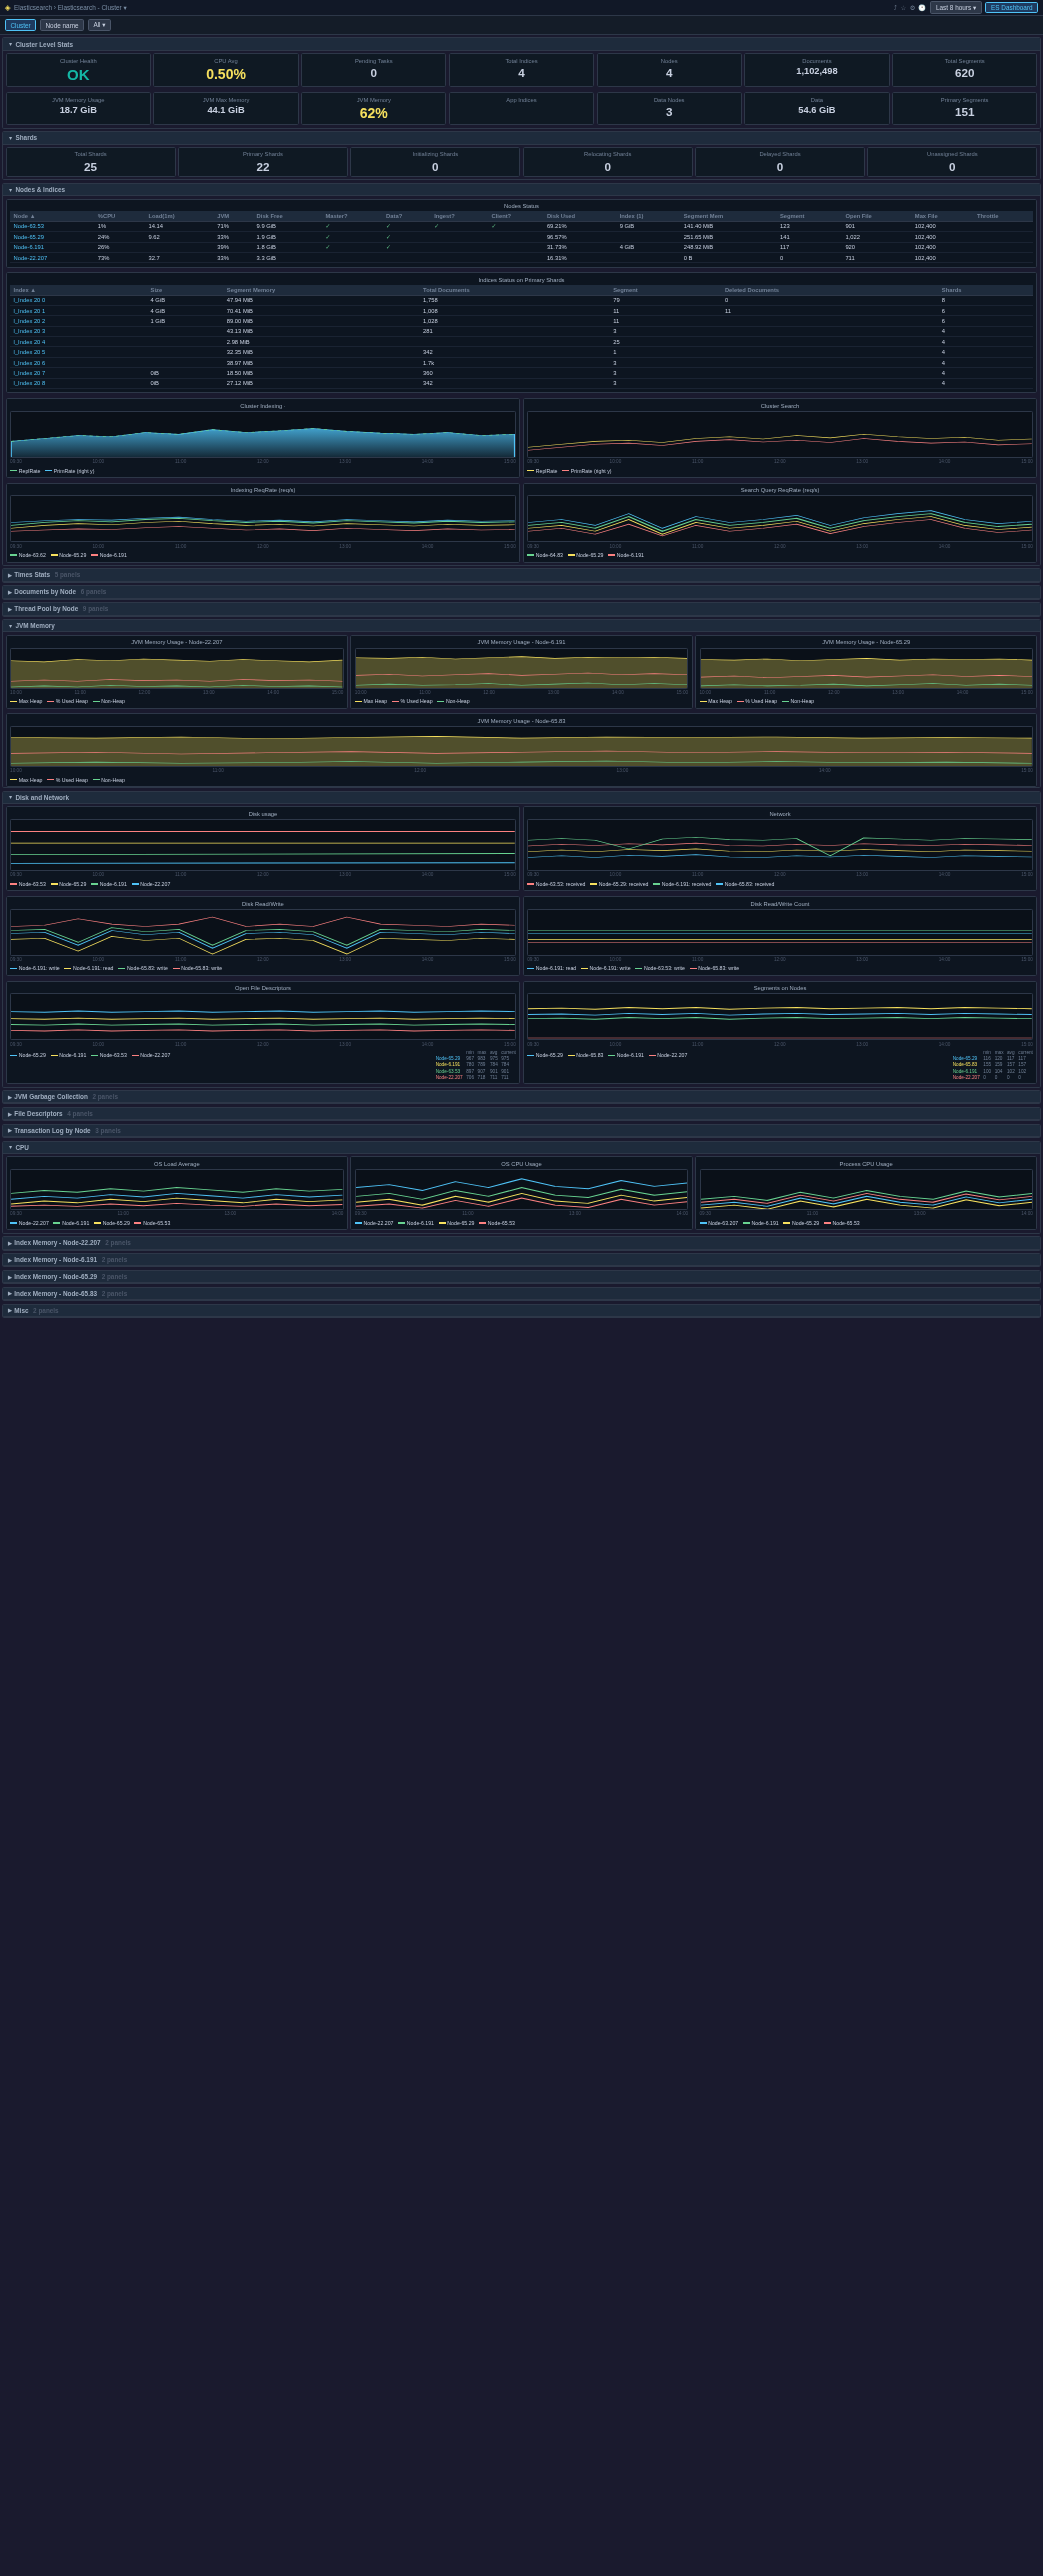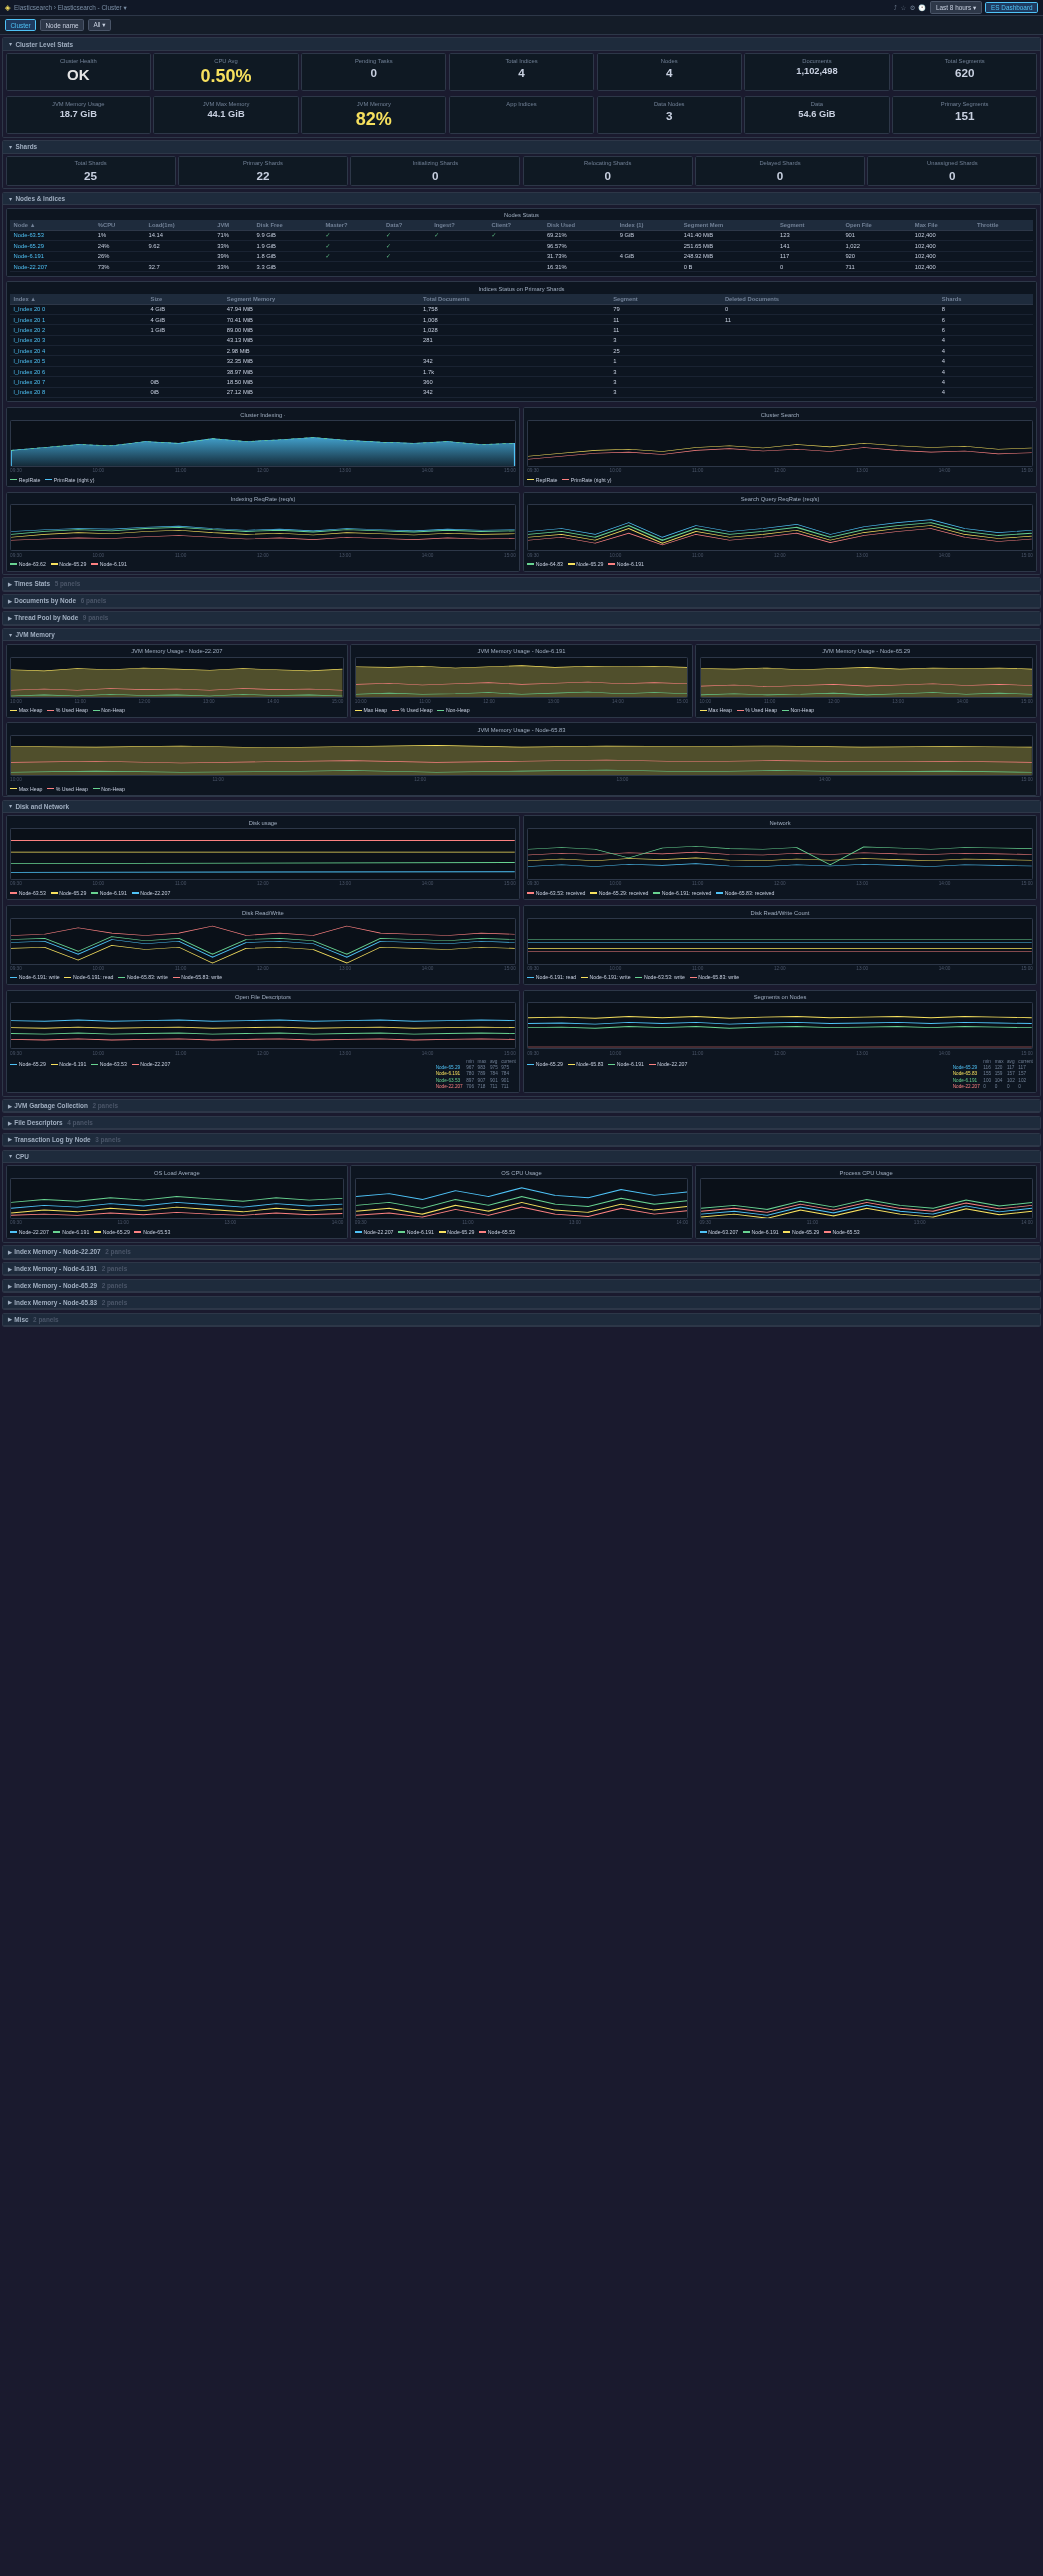--- a/index.html
+++ b/index.html
@@ -71,25 +71,25 @@
       border-radius: 1.7px;
       padding: 3.5px 5.8px;
       text-align: center;
     }
     .stat-label {
       font-size: 5.8px;
       color: #718096;
       margin-bottom: 2.3px;
     }
     .stat-value {
-      font-size: 18px;
+      font-size: 14px;
       font-weight: bold;
       color: #68d391;
     }
-    .stat-value.ok { color: #e5e5e5; font-size: 15px; text-align: center; }
+    .stat-value.ok { color: #14b8a6; font-size: 15px; text-align: center; }
     .stat-value.normal { color: #c8d0e0; font-size: 11.7px; }
     .stat-value.yellow { color: #f6e05e; }
     .stat-value.small { font-size: 9.3px; }
     .shards-grid {
       display: grid;
       grid-template-columns: repeat(6, 1fr);
       gap: 2.3px;
       padding: 2.3px;
     }
     .nodes-section { padding: 2.3px; }
@@ -237,21 +237,21 @@
     <div class="stat-card">
       <div class="stat-label">JVM Memory Usage</div>
       <div class="stat-value normal small">18.7 GiB</div>
     </div>
     <div class="stat-card">
       <div class="stat-label">JVM Max Memory</div>
       <div class="stat-value normal small">44.1 GiB</div>
     </div>
     <div class="stat-card">
       <div class="stat-label">JVM Memory</div>
-      <div class="stat-value yellow">82%</div>
+      <div class="stat-value yellow">62%</div>
     </div>
     <div class="stat-card">
       <div class="stat-label">App Indices</div>
       <div class="stat-value normal"> </div>
     </div>
     <div class="stat-card">
       <div class="stat-label">Data Nodes</div>
       <div class="stat-value normal">3</div>
     </div>
     <div class="stat-card">

